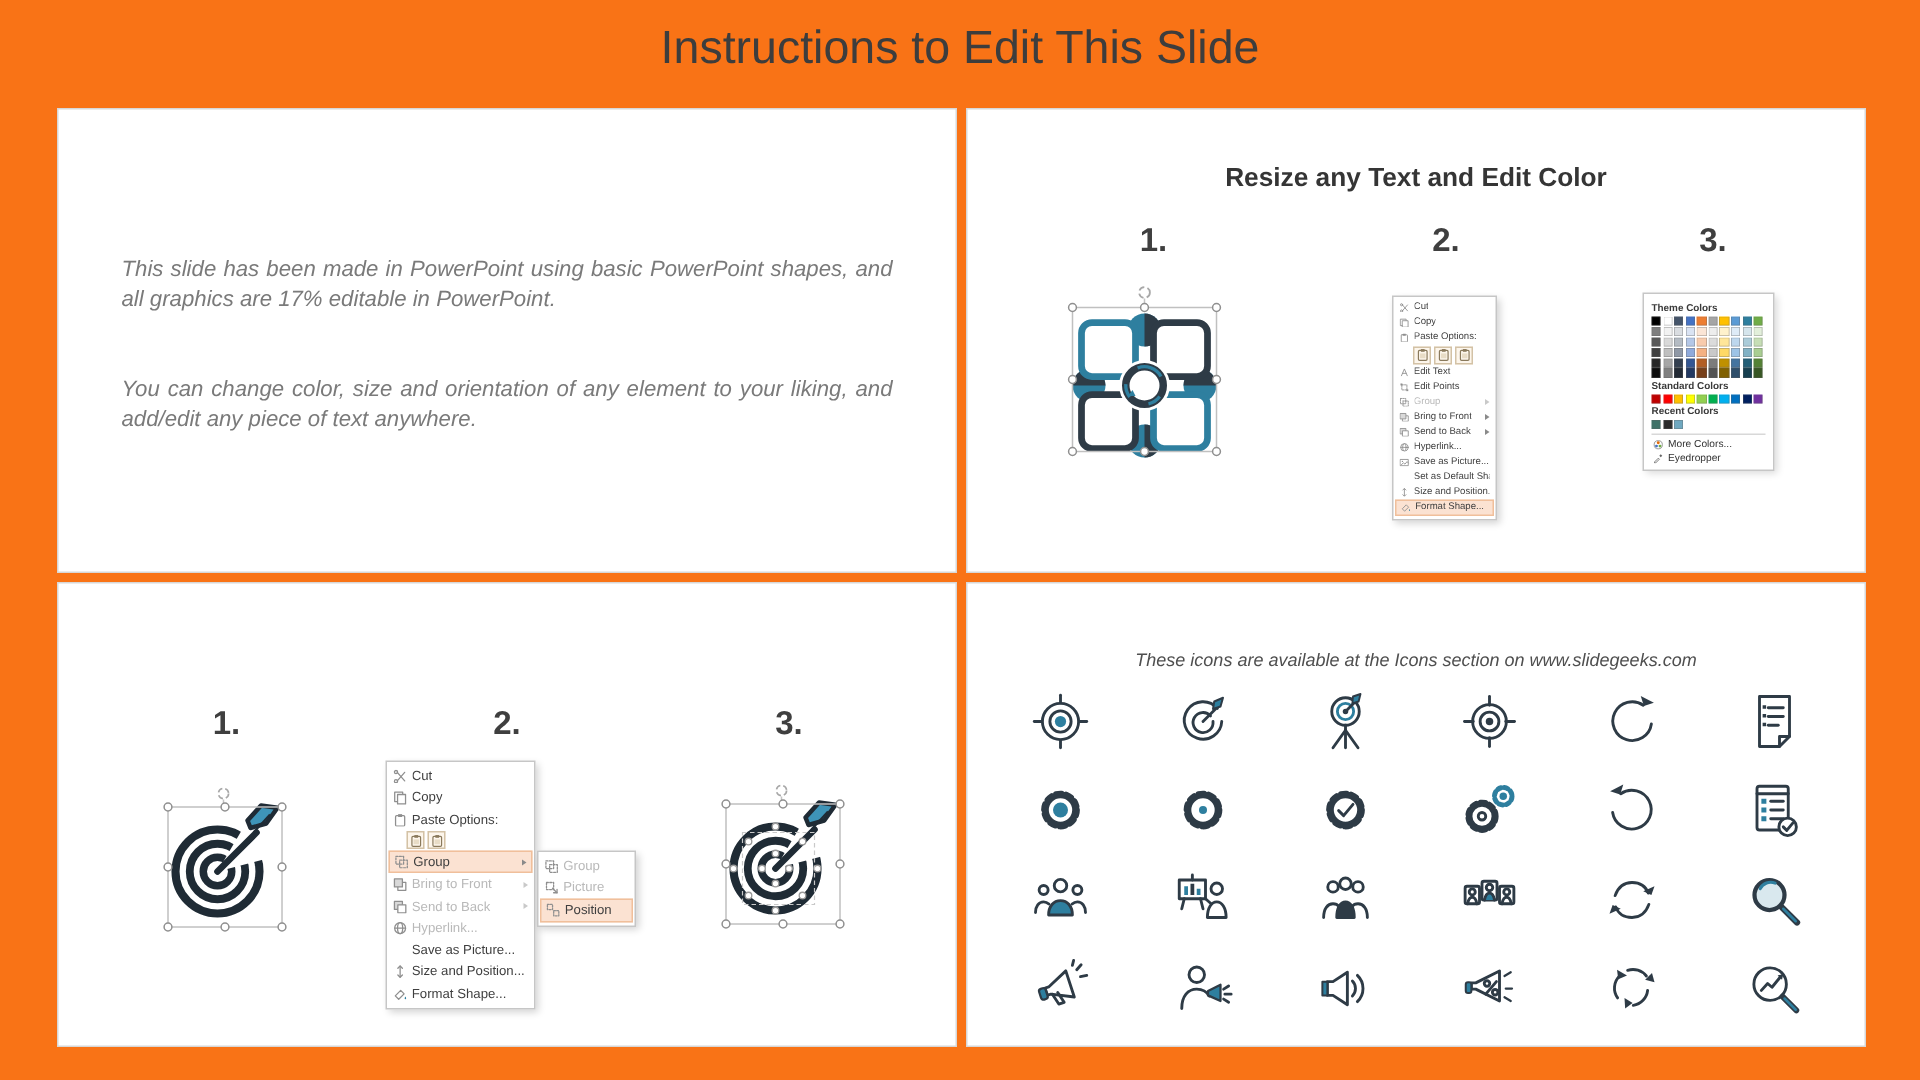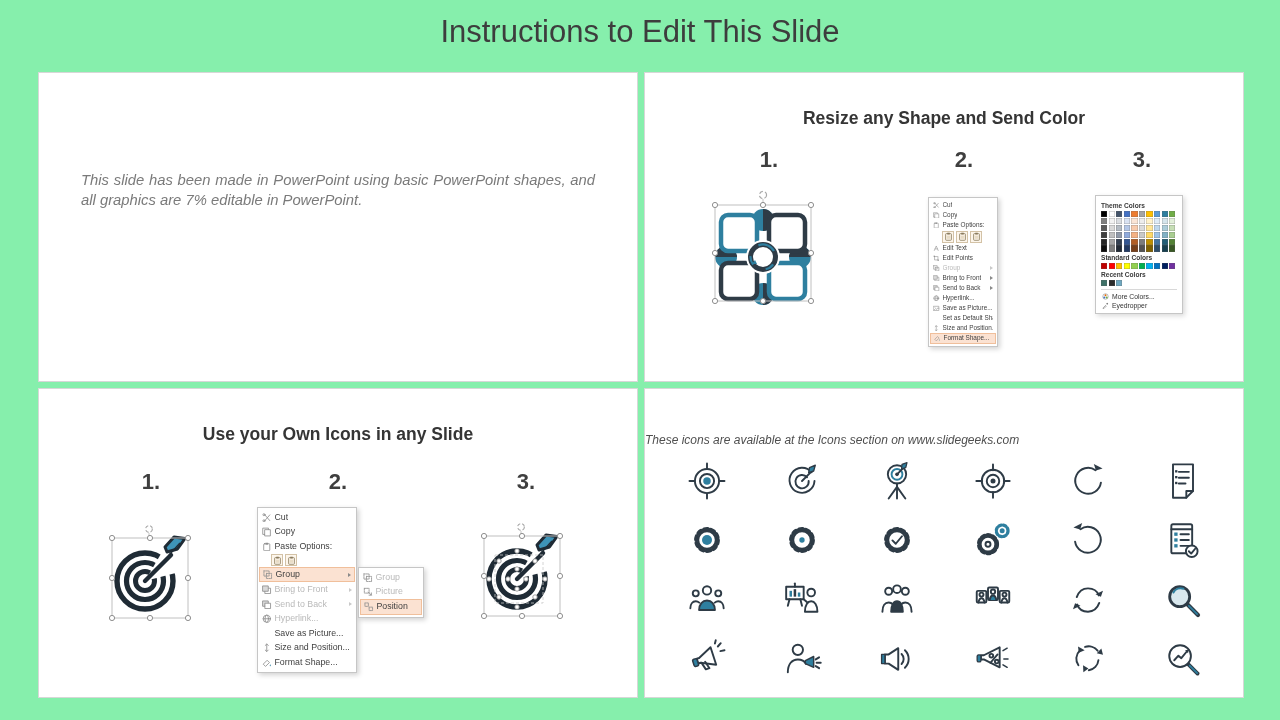--- a/index.html
+++ b/index.html
@@ -1,27 +1,27 @@
 <!DOCTYPE html>
 <html><head>
 <meta charset="utf-8">
 <style>
   html,body{margin:0;padding:0;background:#ffffff;}
-  .slide{position:relative;width:1280px;height:720px;background:#86efac;overflow:hidden;
+  .slide{position:relative;width:1280px;height:720px;background:#f97316;overflow:hidden;
          font-family:"Liberation Sans", sans-serif;}
   .slide-title{position:absolute;top:14px;left:0;width:100%;text-align:center;
                font-size:31px;color:#3d3d3d;}
   .quad{position:absolute;background:#ffffff;border:1px solid #d7d7d7;box-sizing:border-box;}
   .q-tl{left:38px;top:72px;width:600px;height:310px;}
   .q-tr{left:644px;top:72px;width:600px;height:310px;}
   .q-bl{left:38px;top:388px;width:600px;height:310px;}
   .q-br{left:644px;top:388px;width:600px;height:310px;}
   .q-title{position:absolute;top:20px;left:0;width:100%;text-align:center;
            font-size:17.5px;color:#353535;}
-  .q-sub{position:absolute;top:44px;left:0;width:100%;
+  .q-sub{position:absolute;top:44px;left:0;width:100%;text-align:center;
          font-size:12px;font-style:italic;color:#4f4f4f;}
   .body-para{position:absolute;left:42px;width:514px;font-size:14.8px;font-style:italic;
              color:#7a7a7a;text-align:justify;line-height:1.34;margin:0;}
   .p1{top:98px;} .p2{top:178px;}
   .stepnum{position:absolute;transform:translateX(-50%);font-size:22px;font-weight:bold;color:#3f3f3f;}
   
   .ctx{position:absolute;background:#fff;border:1px solid #c6c6c6;
        box-shadow:2px 2px 5px rgba(0,0,0,.18);padding:2px 1px;box-sizing:border-box;}
   .mi{display:flex;align-items:center;gap:3px;padding:0.6px 3px;color:#3f3f3f;
       white-space:nowrap;box-sizing:border-box;}
@@ -61,25 +61,26 @@
   .icon-cell{display:flex;align-items:center;justify-content:center;}
   .illus{position:absolute;}
 </style>
 </head>
 <body>
 
 <div class="slide">
   <div class="slide-title">Instructions to Edit This Slide</div>
 
   <section class="quad q-tl">
-    <p class="body-para p1">This slide has been made in PowerPoint using basic PowerPoint shapes, and all graphics are 7% editable in PowerPoint.</p>
+    <p class="body-para p1">This slide has been made in PowerPoint using basic PowerPoint shapes, and all graphics are 17% editable in PowerPoint.</p>
+    <p class="body-para p2">You can change color, size and orientation of any element to your liking, and add/edit any piece of text anywhere.</p>
   </section>
 
   <section class="quad q-tr">
-    <h2 class="q-title">Resize any Shape and Send Color</h2>
+    <h2 class="q-title">Resize any Text and Edit Color</h2>
     <div class="stepnum" style="left:124px;top:74px;">1.</div>
     <div class="stepnum" style="left:319px;top:74px;">2.</div>
     <div class="stepnum" style="left:497px;top:74px;">3.</div>
     <div class="illus" id="quad-shape" style="left:58px;top:116px;"><svg viewBox="0 0 120 118" width="120" height="118">
           <line x1="60" y1="10" x2="60" y2="16" stroke="#c4c4c4" stroke-width="1"></line>
           <circle cx="60" cy="6" r="3.6" fill="none" stroke="#a8a8a8" stroke-width="1.2" stroke-dasharray="4 2.2"></circle>
           <g transform="translate(18,26)">
             <circle cx="42" cy="5" r="11" fill="#2E7F9F"></circle>
             <path d="M42 -6a11 11 0 0 1 0 22z" fill="#2E3B46"></path>
             <circle cx="42" cy="79" r="11" fill="#2E7F9F"></circle>
@@ -378,21 +379,20 @@
               <path d="M1.5 8.5l3.6-3.6 1 1-3.6 3.6H1.5z" fill="none" stroke="#666" stroke-width="0.8"></path>
               <path d="M6 2.6l1.4-1.4 1.4 1.4-1.4 1.4z" fill="#666"></path>
             </svg>
         </span>
         <span>Eyedropper</span>
       </div>
     </div>
   </section>
 
   <section class="quad q-bl">
-    <h2 class="q-title">Use your Own Icons in any Slide</h2>
     <div class="stepnum" style="left:112px;top:80px;">1.</div>
     <div class="stepnum" style="left:299px;top:80px;">2.</div>
     <div class="stepnum" style="left:487px;top:80px;">3.</div>
     <div class="illus" id="target-grouped" style="left:64px;top:134px;"><svg viewBox="0 0 94 102" width="94" height="102">
           <line x1="46" y1="10" x2="46" y2="15" stroke="#c4c4c4" stroke-width="1"></line>
           <circle cx="46" cy="6" r="3.4" fill="none" stroke="#a8a8a8" stroke-width="1.1" stroke-dasharray="3.6 2"></circle>
           <circle cx="42" cy="58" r="28" fill="none" stroke="#1f2b35" stroke-width="5.4"></circle>
           <circle cx="42" cy="58" r="18.5" fill="none" stroke="#1f2b35" stroke-width="5.2"></circle>
           <circle cx="42" cy="58" r="9.5" fill="none" stroke="#1f2b35" stroke-width="5"></circle>
           <path d="M42 58L62 24L88 46Z" fill="#fff"></path>

